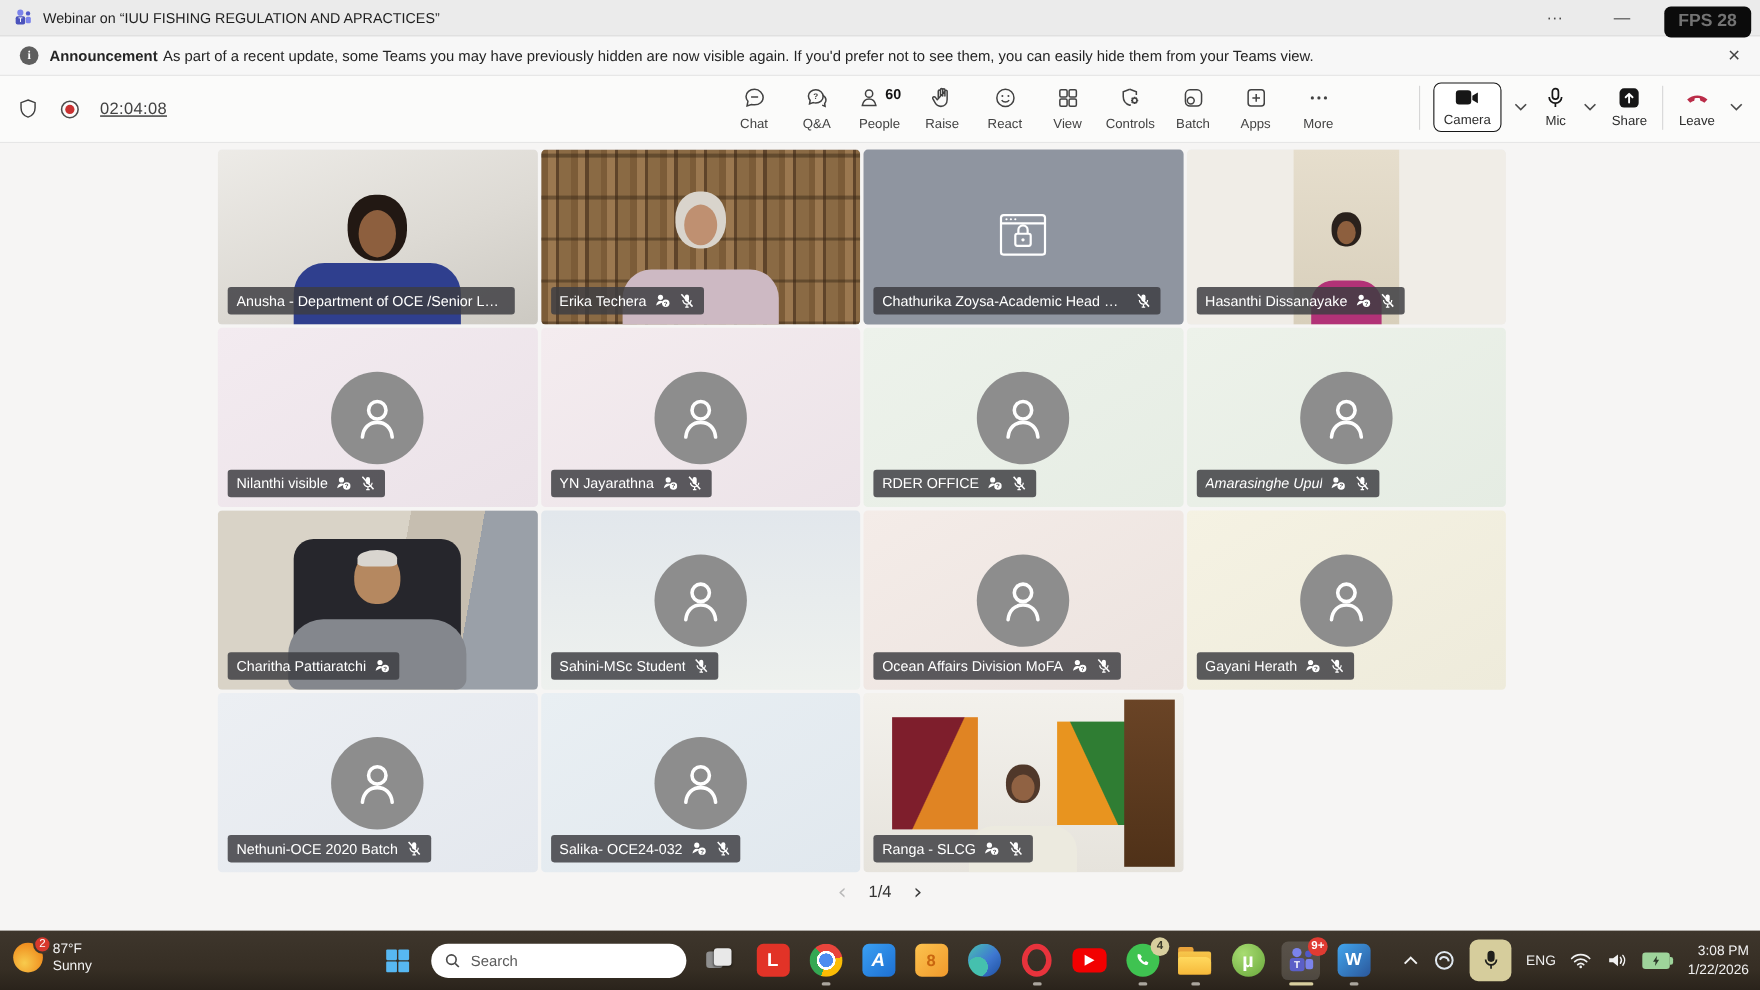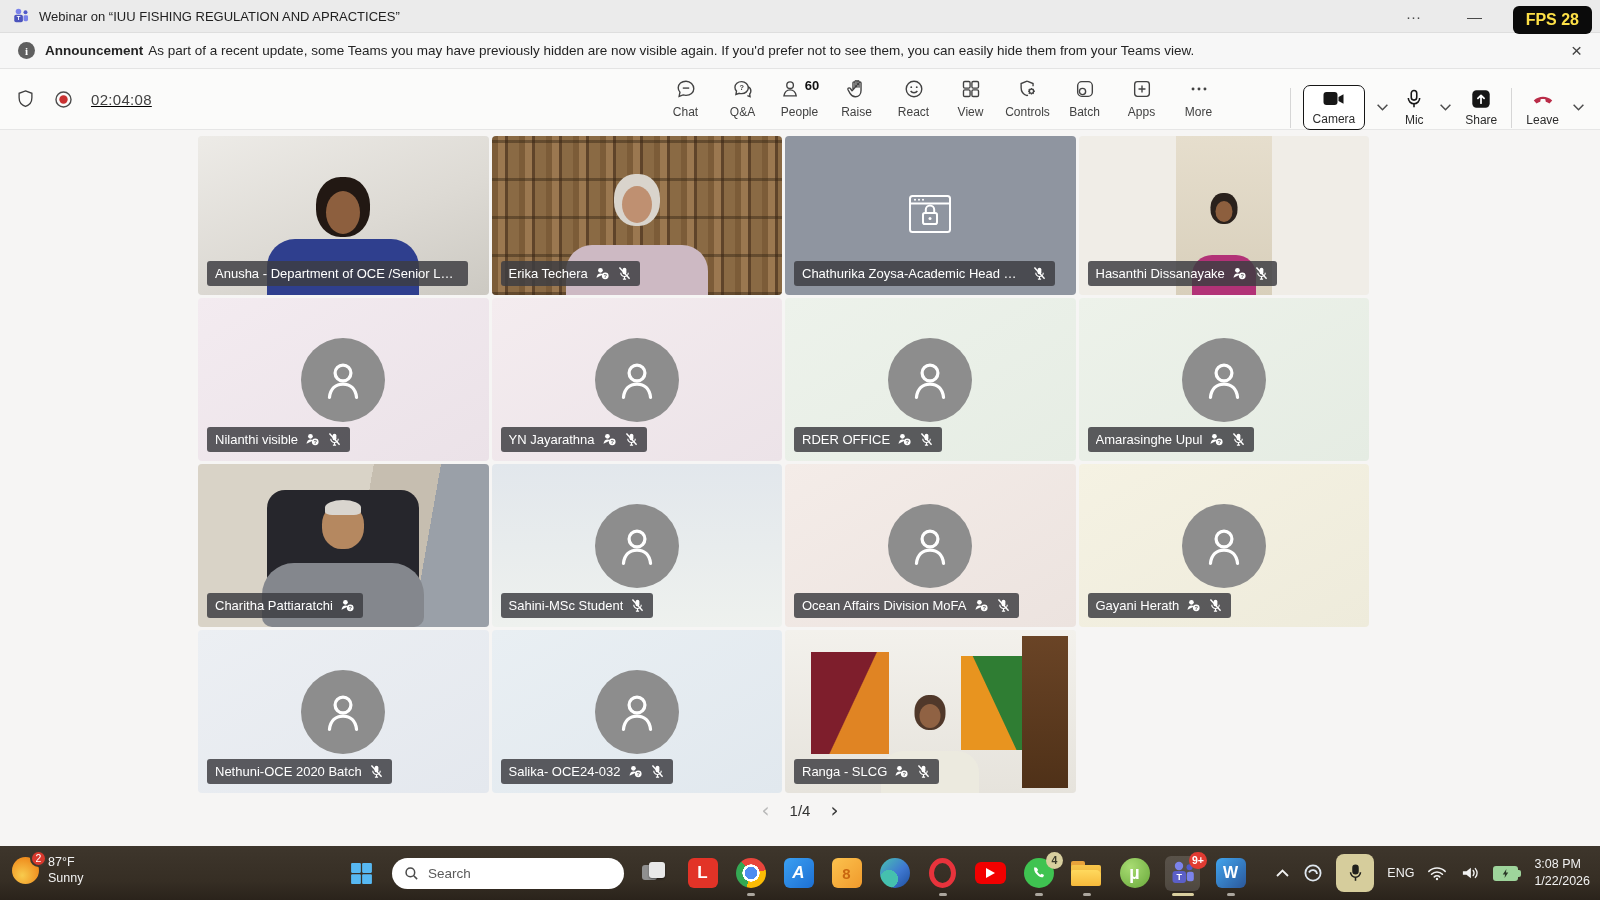--- a/index.html
+++ b/index.html
@@ -3,40 +3,40 @@
 <meta charset="utf-8">
 <style>
   * { box-sizing: border-box; margin: 0; padding: 0; }
   html,body { width:1600px; height:900px; overflow:hidden; font-family:"Liberation Sans",sans-serif; background:#f6f5f4; position:relative; }
 
   
   .titlebar { height:33px; background:#ebebeb; border-bottom:1px solid #dedede; display:flex; align-items:center; padding-left:12px; position:relative; }
   .teams-logo { width:18px; height:18px; display:block; }
   .tb-title { font-size:13px; color:#1f1f1f; margin-left:9px; }
   .tb-winctl { position:absolute; right:118px; top:0; height:33px; display:flex; align-items:center; gap:46px; color:#4a4a4a; font-size:15px; }
-  .fps-badge { position:absolute; top:6px; right:8px; background:#0b0b0b; color:#fde047; font-size:16px; font-weight:600; padding:5px 13px; border-radius:6px; z-index:20; }
+  .fps-badge { position:absolute; top:6px; right:8px; background:#0b0b0b; color:#737373; font-size:16px; font-weight:600; padding:5px 13px; border-radius:6px; z-index:20; }
 
   
   .announce { height:36px; background:#f7f7f7; border-bottom:1px solid #e4e4e4; display:flex; align-items:center; gap:10px; padding:0 18px; font-size:13.5px; color:#242424; }
   .info-i { width:17px; height:17px; min-width:17px; border-radius:50%; background:#5f5f5f; color:#fff; font-size:11px; font-weight:bold; font-family:"Liberation Serif",serif; display:flex; align-items:center; justify-content:center; }
   .announce b { margin-right:2px; }
   .ann-close { margin-left:auto; font-size:19px; color:#444; cursor:pointer; line-height:1; }
 
   
   .toolbar { height:61px; background:#fbfbfa; border-bottom:1px solid #e6e6e6; position:relative; display:flex; align-items:center; }
   .tb-left { display:flex; align-items:center; gap:17px; padding-left:15px;text-decoration:underline; }
   .tb-left svg { display:block; }
   .timer { font-size:15px; color:#424242; letter-spacing:.3px; }
   .tb-center { position:absolute; left:657px; top:7px; display:flex; }
   .tbtn { width:57px; display:flex; flex-direction:column; align-items:center; cursor:pointer; padding-top:2px; }
   .ticonrow { display:flex; align-items:flex-start; gap:3px; height:23px; }
   .ticonrow svg { width:22px; height:22px; display:block; }
   .tbadge { font-size:13px; font-weight:bold; color:#111; line-height:1; margin-top:1px; }
   .tlabel { font-size:12px; color:#424242; margin-top:4px; white-space:nowrap; }
-  .tb-rightc { position:absolute; right:13px; top:16px; display:flex; align-items:center; gap:9px; }
+  .tb-rightc { position:absolute; right:13px; top:6px; display:flex; align-items:center; gap:9px; }
   .vdiv { width:1px; height:40px; background:#d6d6d6; margin:0 3px; }
   .cam-box { border:1.6px solid #161616; border-radius:7px; padding:3px 9px 3px; display:flex; flex-direction:column; align-items:center; background:#fff; cursor:pointer; }
   .cam-box svg { width:24px; height:20px; display:block; }
   .ctl { display:flex; flex-direction:column; align-items:center; cursor:pointer; padding:3px 2px; }
   .ctl svg { width:24px; height:22px; display:block; }
   .ctl-label, .cam-label { font-size:12px; color:#2c2c2c; margin-top:3px; }
   .chev { cursor:pointer; padding:2px; }
   .chev svg { width:13px; height:9px; display:block; }
 
   
@@ -64,21 +64,21 @@
 
   .tile-3 .art { background:#f0ede7; }
   .tile-3 .art::before { content:''; position:absolute; left:50%; top:0; bottom:0; width:96px; transform:translateX(-50%); background:linear-gradient(#e6decd,#d8cfbb); }
   .tile-3 .p-head { width:27px; height:31px; top:36%; background:#2a211c; }
   .tile-3 .p-head::after { content:''; position:absolute; left:5px; right:5px; top:8px; bottom:2px; background:#8d5f3e; border-radius:50%; }
   .tile-3 .p-body { bottom:0; width:64px; height:40px; border-radius:20px 20px 0 0; background:#b23277; }
 
   .tile-4 { background:linear-gradient(150deg,#f3ebf0,#ebe2e8); }
   .tile-5 { background:linear-gradient(150deg,#edf2eb,#e6ede4); }
   .tile-6 { background:linear-gradient(150deg,#f4ecef,#ece3e8); }
-  .tile-7 { background:linear-gradient(150deg,#edf2ea,#e5ece3); }
+  .tile-7 { background:linear-gradient(150deg,#edf2ea,#e5ece3);font-style:italic; }
   .tile-8 { background:linear-gradient(150deg,#f2ebee,#eae2e6); }
   .tile-10 { background:linear-gradient(180deg,#e2e7ec,#eef1ee); }
   .tile-11 { background:linear-gradient(150deg,#f4ece8,#ece3df); }
   .tile-12 { background:linear-gradient(150deg,#f5f2e3,#eeebdb); }
   .tile-13 { background:linear-gradient(150deg,#eceff3,#e4e8ee); }
   .tile-14 { background:linear-gradient(150deg,#e9eff3,#e1e8ee); }
 
   .tile-9 .art { background:linear-gradient(100deg,#d9d3c7 0 55%,#c6beb0 55% 76%,#9aa0a8 76%); }
   .tile-9 .art::before { content:''; position:absolute; left:50%; top:16%; transform:translateX(-50%); width:152px; height:124px; background:#26262c; border-radius:18px; }
   .tile-9 .p-head { width:42px; height:46px; top:24%; background:#b58860; }
@@ -126,21 +126,21 @@
   .tb-ic.active .runline { width:22px; background:#d9cf9f; }
   .sq { width:30px; height:30px; border-radius:6px; display:flex; align-items:center; justify-content:center; font-weight:bold; font-size:17px; }
   .appbadge { position:absolute; top:-4px; right:-7px; min-width:17px; height:17px; padding:0 3px; border-radius:9px; font-size:10.5px; font-weight:bold; display:flex; align-items:center; justify-content:center; z-index:2; }
   .search { width:232px; height:31px; background:#fff; border-radius:16px; display:flex; align-items:center; gap:9px; padding:0 12px; cursor:text; }
   .search span { color:#5a5a5a; font-size:13.5px; }
 
   .tray { position:absolute; right:10px; top:0; height:54px; display:flex; align-items:center; gap:13px; color:#f1f1f1; }
   .tray svg { display:block; }
   .lang { font-size:12.5px; cursor:pointer; }
   .mic-tray { width:38px; height:38px; background:#d6cd9c; border-radius:8px; display:flex; align-items:center; justify-content:center; cursor:pointer; }
-  .clock { text-align:left; font-size:12.5px; line-height:1.35; cursor:pointer; }
+  .clock { text-align:right; font-size:12.5px; line-height:1.35; cursor:pointer; }
 </style>
 </head>
 <body>
 
 <div class="titlebar">
   <svg class="teams-logo" viewBox="0 0 20 20">
     <circle cx="7.2" cy="5" r="3.1" fill="#7b83eb"></circle>
     <circle cx="15" cy="5.8" r="2.2" fill="#5059c9"></circle>
     <rect x="2.5" y="8.6" width="9.6" height="8.4" rx="2" fill="#4b53bc"></rect>
     <rect x="12.8" y="9.2" width="5" height="6.6" rx="1.6" fill="#7b83eb"></rect>

